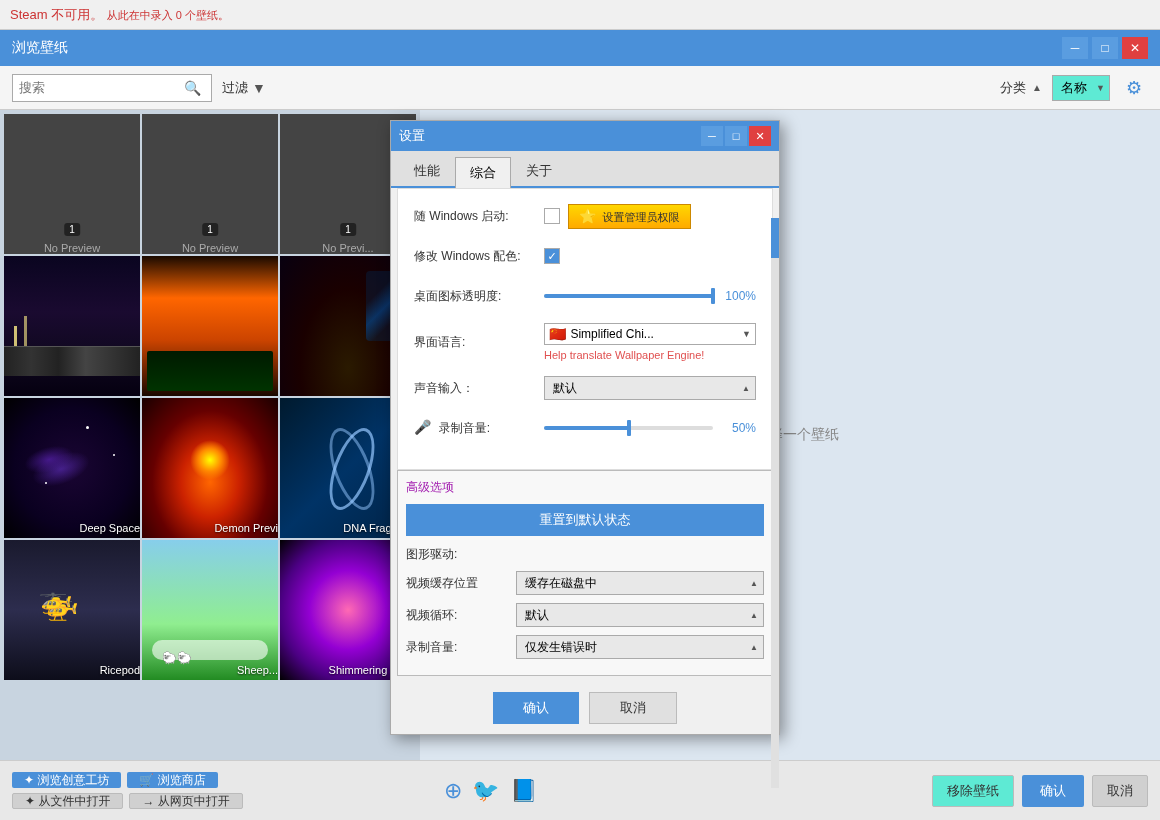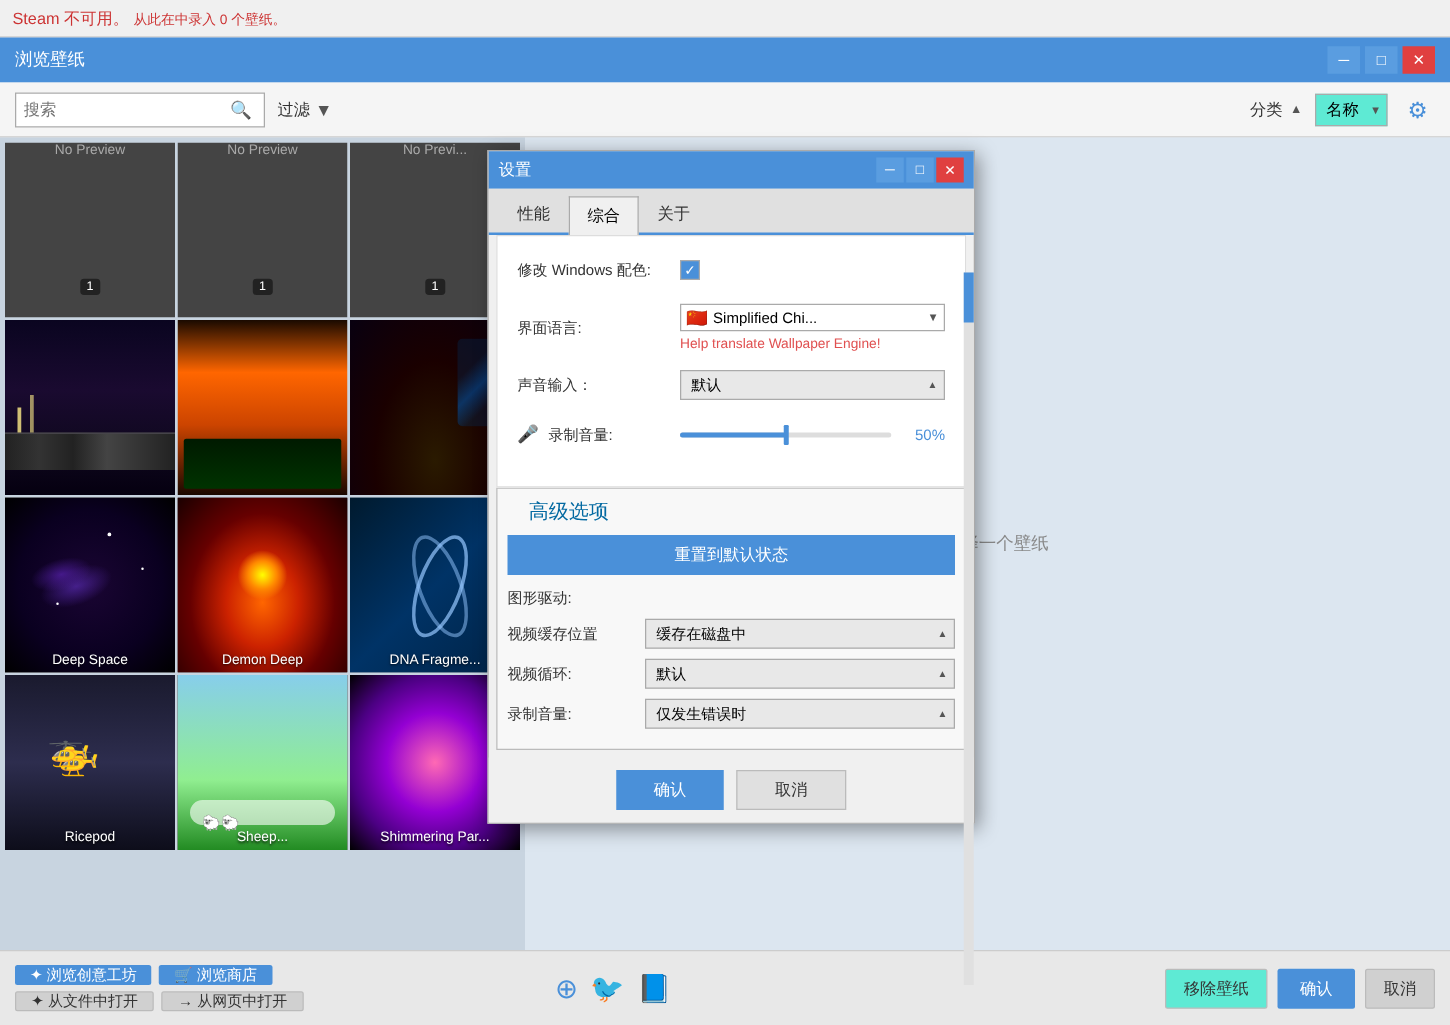--- a/index.html
+++ b/index.html
@@ -165,32 +165,32 @@
       overflow: hidden;
       background: #555;
     }
 
     .wp-preview-bg {
       width: 100%;
       height: 100%;
       display: flex;
       flex-direction: column;
       align-items: center;
-      justify-content: flex-start;
+      justify-content: flex-end;
     }
     .wp-no-preview {
       background: #444;
       color: #ccc;
       font-size: 13px;
     }
     .wp-label {
       position: absolute;
       bottom: 4px;
       left: 0; right: 0;
-      text-align: center;
+      text-align: right;
       color: white;
       font-size: 11px;
       text-shadow: 0 1px 2px rgba(0,0,0,0.8);
       margin-top: 44px;
     }
     .wp-badge {
       position: absolute;
       bottom: 18px;
       left: 50%;
       transform: translateX(-50%);
@@ -592,24 +592,23 @@
     }
 
     
     #advanced-section {
       margin: 0 6px 6px;
       border: 1px solid #bbb;
       padding: 8px;
       background: #f8f8f8;
     }
     .section-title {
-      font-size: 16px;
-      color: #0369a1;
+      font-size: 12px;
+      color: #a21caf;
       margin-bottom: 8px;
-      margin-left: 17px;
     }
     .reset-btn {
       width: 100%;
       background: #4a90d9;
       color: white;
       border: none;
       padding: 7px;
       font-size: 13px;
       font-family: inherit;
       cursor: pointer;
@@ -802,21 +801,21 @@
         <div style="position:absolute; width:3px; height:3px; background:white; border-radius:50%; top:20%; left:60%;"></div>
         <div style="position:absolute; width:2px; height:2px; background:white; border-radius:50%; top:40%; left:80%;"></div>
         <div style="position:absolute; width:2px; height:2px; background:white; border-radius:50%; top:60%; left:30%;"></div>
       </div>
       <div class="wp-label">Deep Space</div>
     </div>
     <div class="wp-item">
       <div class="wp-demon-core" style="width:100%; height:100%;">
         <div class="wp-demon-core-inner"></div>
       </div>
-      <div class="wp-label">Demon Deep</div>
+      <div class="wp-label">Demon Previ</div>
     </div>
     <div class="wp-item">
       <div class="wp-dna" style="width:100%; height:100%;">
         <div class="wp-dna-inner"></div>
       </div>
       <div class="wp-label">DNA Fragme...</div>
     </div>
 
     <div class="wp-item">
       <div class="wp-ricepod" style="width:100%; height:100%; position:relative;">
@@ -895,28 +894,50 @@
 
   <div id="dialog-tabs">
     <div class="dialog-tab">性能</div>
     <div class="dialog-tab active">综合</div>
     <div class="dialog-tab">关于</div>
   </div>
 
   <div style="position:relative; margin:0 0;">
     <div id="dialog-content">
 
+      <div class="dialog-row">
+        <span class="dialog-row-label">随 Windows 启动:</span>
+        <div class="dialog-row-content">
+          <div class="custom-checkbox" style="margin-right:8px;"></div>
+          <button class="admin-btn">
+            <span style="font-size:14px; margin-right:3px;">⭐</span>
+            <span>设置管理员权限</span>
+          </button>
+        </div>
+      </div>
 
       <div class="dialog-row">
         <span class="dialog-row-label">修改 Windows 配色:</span>
         <div class="dialog-row-content">
           <div class="custom-checkbox checked"></div>
         </div>
       </div>
 
+      <div class="dialog-row">
+        <span class="dialog-row-label">桌面图标透明度:</span>
+        <div class="dialog-row-content">
+          <div class="slider-container">
+            <div class="custom-slider">
+              <div class="slider-track-fill" style="width:100%;"></div>
+              <div class="slider-thumb" style="left:calc(100% - 2px);"></div>
+            </div>
+            <span class="slider-value">100%</span>
+          </div>
+        </div>
+      </div>
 
       <div class="dialog-row">
         <span class="dialog-row-label">界面语言:</span>
         <div class="dialog-row-content" style="flex-direction:column; align-items:flex-start; gap:4px;">
           <div class="lang-select-wrapper">
             <span class="lang-flag">🇨🇳</span>
             <span class="lang-text">Simplified Chi...</span>
             <span class="lang-arrow">▼</span>
           </div>
           <a class="translate-link">Help translate Wallpaper Engine!</a>

